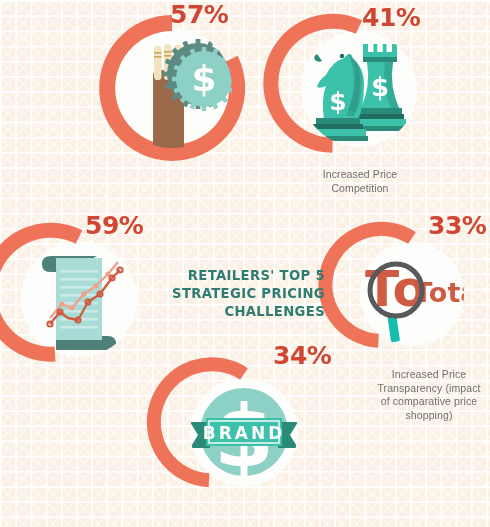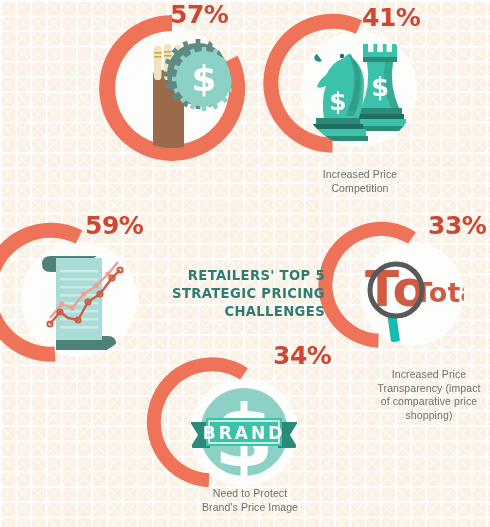--- a/index.html
+++ b/index.html
@@ -381,20 +381,18 @@
 
             <rect x="28" y="52" width="76" height="28" fill="#3cc2ab"></rect>
             <rect x="31" y="55" width="70" height="22" fill="none" stroke="#e8f6f3" stroke-width="1.6"></rect>
             <text x="66" y="73" text-anchor="middle" font-family="DejaVu Sans, sans-serif" font-size="17" font-weight="bold" letter-spacing="3" fill="#fdfdfb">BRAND</text>
           </g>
         </svg>
       </div>
     </div>
   </div>
   <div class="pct" id="pct-5">34%</div>
-  <div class="caption" id="cap-5">Need to Protect
-Brand's Price Image</div>
 
   <div id="center-title">RETAILERS' TOP 5
 STRATEGIC PRICING
 CHALLENGES</div>
 
 </div>
 
 </body></html>

